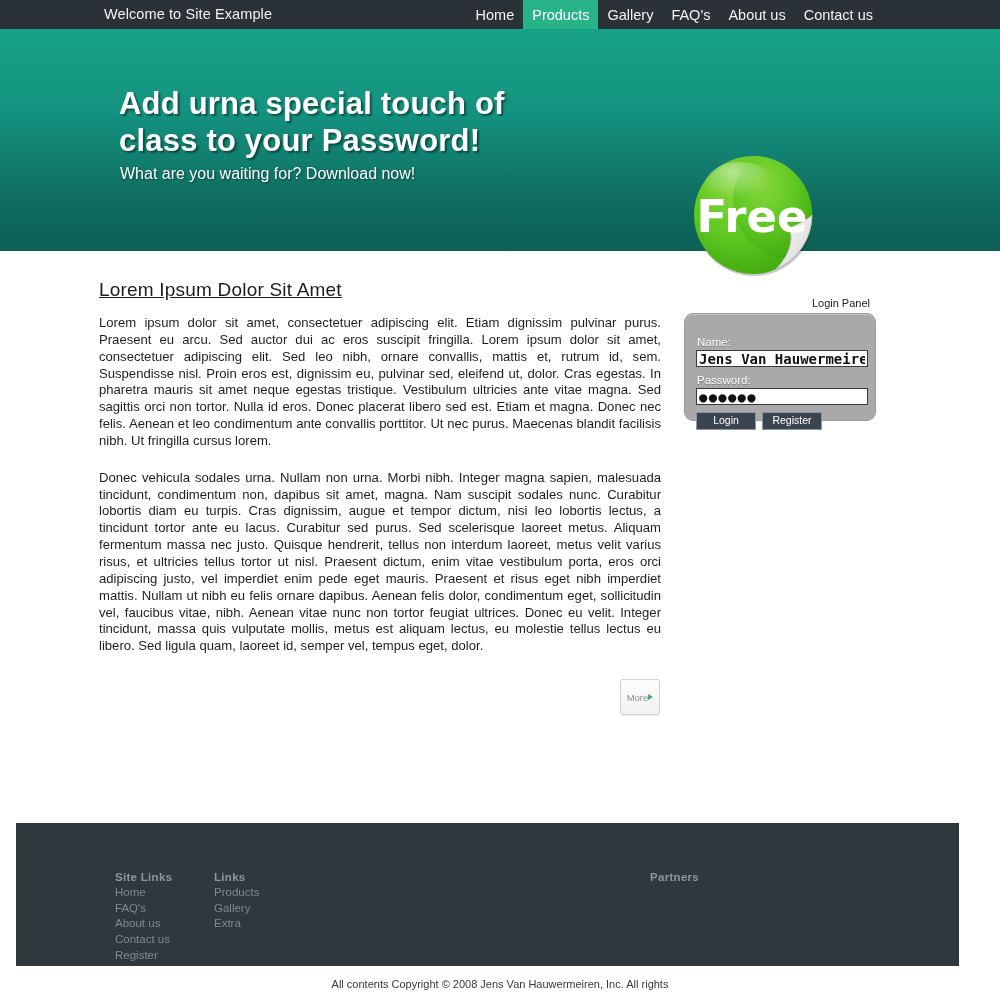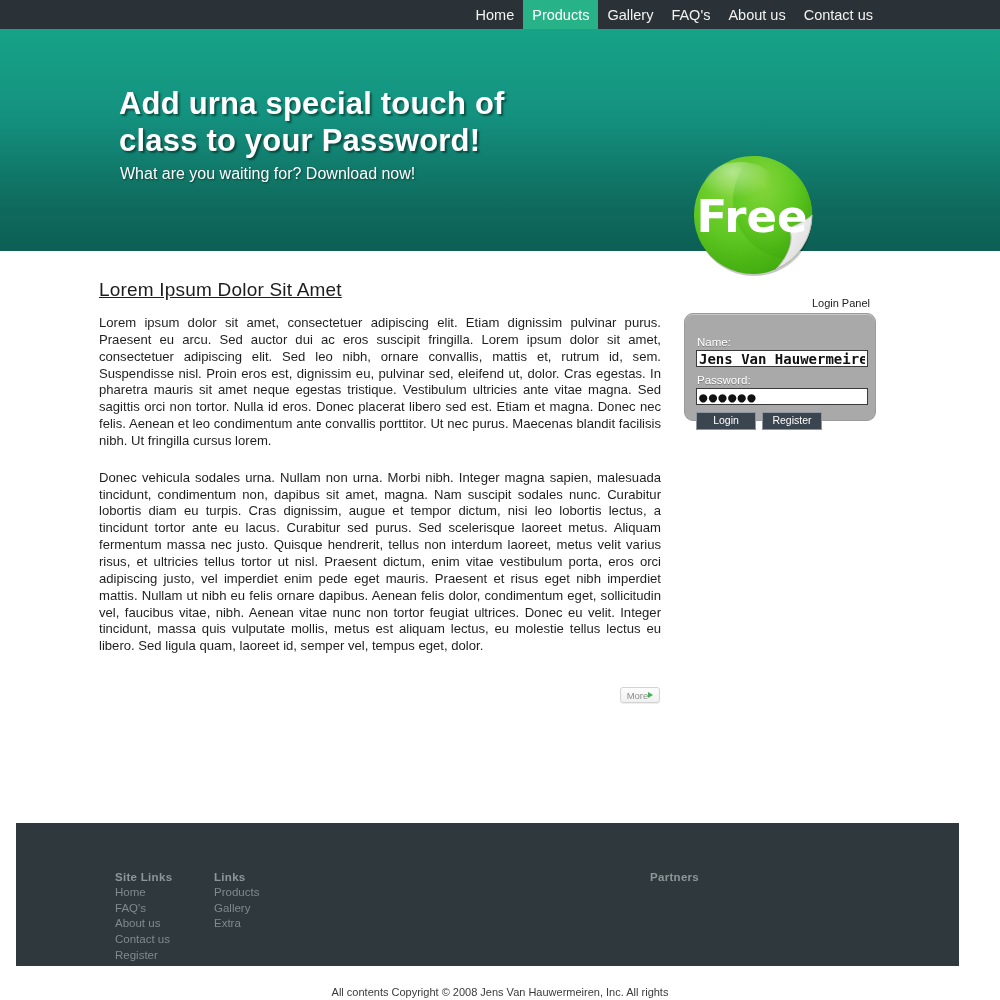--- a/index.html
+++ b/index.html
@@ -84,27 +84,26 @@
     text-decoration: underline;
     letter-spacing: .2px;
   }
   .article p {
     margin: 0 0 20px 0;
     font-size: 13.1px; line-height: 16.85px;
     color: #1f1f1f; text-align: justify;
   }
   .more-btn {
     position: absolute; left: 620px; top: 428px;
-    width: 40px; height: 16px;
+    width: 40px; height: 36px;
     background: linear-gradient(to bottom,#fdfdfd 0%,#f0f0f0 100%);
     border: 1px solid #d3d3d3; border-radius: 3px;
     display: flex; align-items: center; justify-content: center;
     gap: 0; cursor: pointer;
     box-shadow: 0 1px 1px rgba(0,0,0,.07);
-    margin-top: 8px;
   }
   .more-btn .lbl { font-size: 9.5px; color: #8d8d8d; }
   .more-btn .arrow {
     width: 0; height: 0;
     border-left: 5px solid #3fb34f;
     border-top: 3.5px solid transparent;
     border-bottom: 3.5px solid transparent;
   }
 
   
@@ -176,32 +175,33 @@
   .partner-logo .pbp {
     font-size: 36px; color: #798387; letter-spacing: -.5px;
   }
   .partner-logo .pbp .ul { border-bottom: 2px solid #798387; }
 
   .copyright {
     position: absolute; top: 966px; left: 0;
     width: 1000px; height: 34px;
     background: #ffffff;
     display: flex; align-items: flex-start; justify-content: center;
-    padding-top: 20px;
+    padding-top: 12px;
   }
   .copyright span {
     font-size: 11px; color: #3a3a3a; white-space: nowrap;
   }
 </style>
 </head>
 <body>
 
 <div id="page">
 
   <div class="topnav">
+    <div class="site-title">Welcome to Site Example</div>
     <div class="navlist">
       <a class="navitem" href="#">Home</a>
       <a class="navitem active" href="#">Products</a>
       <a class="navitem" href="#">Gallery</a>
       <a class="navitem" href="#">FAQ's</a>
       <a class="navitem" href="#">About us</a>
       <a class="navitem" href="#">Contact us</a>
     </div>
   </div>
 

